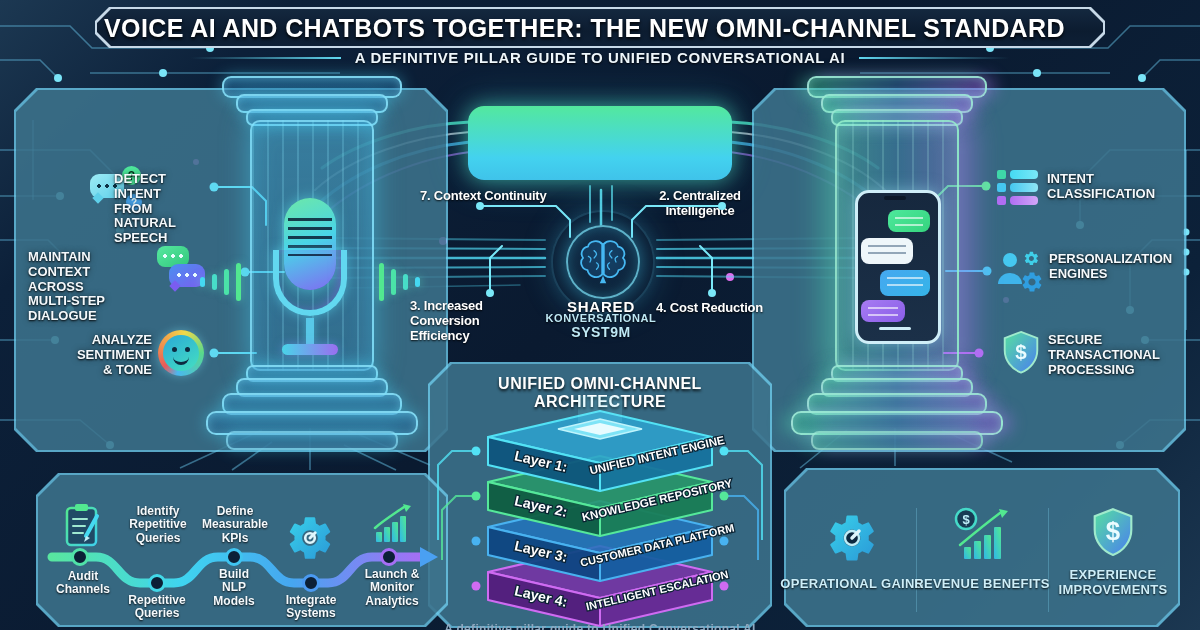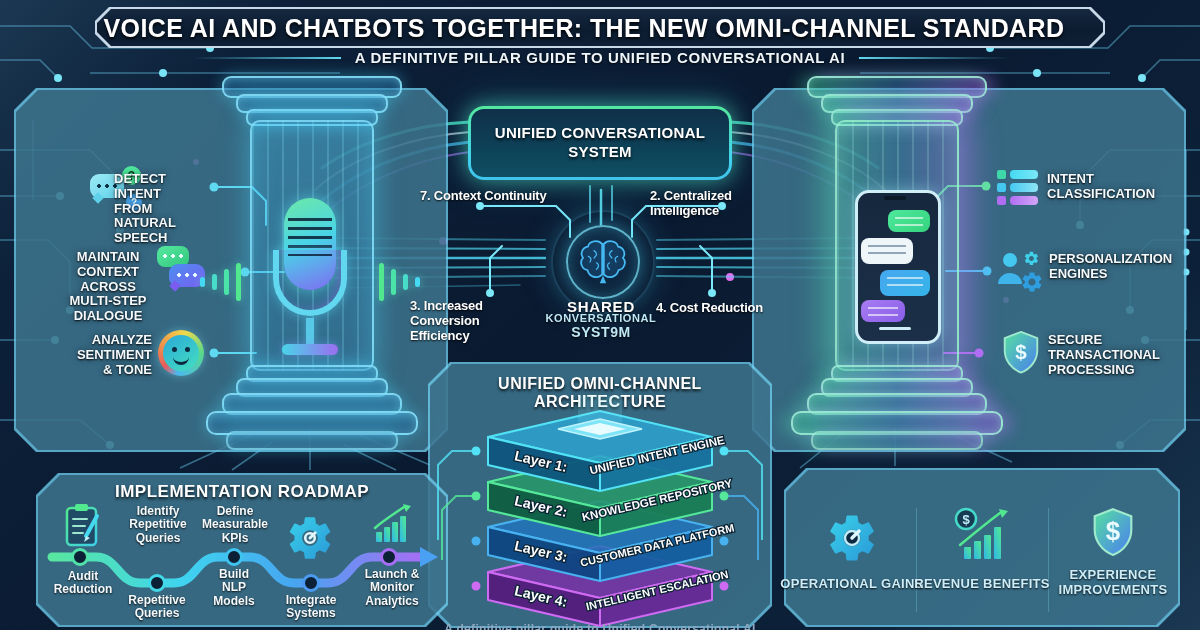--- a/index.html
+++ b/index.html
@@ -11,21 +11,21 @@
   
   .oct{position:absolute;}
   .oct .ob,.oct .oi{position:absolute;clip-path:polygon(22px 0,calc(100% - 22px) 0,100% 22px,100% calc(100% - 22px),calc(100% - 22px) 100%,22px 100%,0 calc(100% - 22px),0 22px);}
   .oct .ob{inset:0;background:rgba(110,205,238,.78);}
   .oct .oi{inset:2px;background:rgba(8,20,36,.42);}
   
   #title-banner{left:95px;top:7px;width:1010px;height:41px;}
   #title-banner .ob,#title-banner .oi{clip-path:polygon(14px 0,calc(100% - 14px) 0,100% 14px,100% calc(100% - 14px),calc(100% - 14px) 100%,14px 100%,0 calc(100% - 14px),0 14px);}
   #title-banner .ob{background:#c7d9e8;}
   #title-banner .oi{background:linear-gradient(180deg,#14283f,#0c1c30 60%,#0e2036);}
-  #title-text{left:79px;top:14px;width:1010px;text-align:center;font-size:25px;font-weight:bold;color:#fff;
+  #title-text{left:104px;top:14px;width:1010px;text-align:left;font-size:25px;font-weight:bold;color:#fff;
     letter-spacing:.4px;text-shadow:0 2px 3px rgba(0,0,0,.9);}
   #subtitle-row{left:0;top:49px;width:1200px;display:flex;align-items:center;justify-content:center;gap:14px;}
   .sub-line{width:150px;height:2px;background:linear-gradient(90deg,rgba(90,200,240,0),#62d8f0);}
   .sub-line.r{transform:scaleX(-1);}
   #subtitle-text{font-size:15px;font-weight:bold;color:#eef6fb;letter-spacing:.6px;text-shadow:0 1px 2px rgba(0,0,0,.85);}
   
   .pl{white-space:pre-line;}
   .col-head{font-size:21px;font-weight:bold;color:#fff;letter-spacing:.5px;text-shadow:0 2px 3px rgba(0,0,0,.85);}
   .feat{font-size:13px;font-weight:bold;line-height:1.14;color:#f4f9fc;text-shadow:0 1px 2px rgba(0,0,0,.9),0 0 6px rgba(0,0,0,.5);}
   .benefit{font-size:13px;font-weight:bold;line-height:1.16;color:#fff;letter-spacing:-.2px;text-shadow:0 1px 2px rgba(0,0,0,.9);}
@@ -235,21 +235,21 @@
     <div class="qb" style="left:32px;top:0;width:19px;height:19px;background:#4ee89c;color:#07341f;font-size:12px;">
         <span>?</span>
       </div>
     <div class="qb" style="left:36px;top:28px;width:16px;height:16px;background:#4aa8f0;color:#eafcff;font-size:10px;">
         <span>?</span>
       </div>
   </div>
   <div class="abs feat pl" style="left:114px;top:172px;width:100px;">DETECT INTENT
 FROM NATURAL
 SPEECH</div>
-  <div class="abs feat pl" style="left:52px;top:250px;width:112px;text-align:center;">MAINTAIN
+  <div class="abs feat pl" style="left:28px;top:250px;width:112px;text-align:left;">MAINTAIN
 CONTEXT ACROSS
 MULTI-STEP
 DIALOGUE</div>
   <div class="abs" style="left:157px;top:246px;width:50px;height:52px;">
     <div class="abs" style="left:0;top:0;width:32px;height:21px;border-radius:8px;background:linear-gradient(145deg,#56e8a0,#32c77c);">
       <div class="dots3 w" style="left:4px;top:7px;"></div>
     </div>
     <div class="abs" style="left:12px;top:18px;width:36px;height:23px;border-radius:9px;background:linear-gradient(145deg,#4a90f0,#7a5df0);">
       <div class="tail" style="left:2px;top:18px;background:#7a5df0;"></div>
       <div class="dots3 w" style="left:6px;top:8px;"></div>
@@ -296,27 +296,23 @@
 ENGINES</div>
   <svg class="abs" style="left:998px;top:328px;" width="46" height="52" viewBox="0 0 24 26">
     <path d="M12 1.5l8.5 3.2v6.3c0 5.3-3.6 9.9-8.5 11.7C7.1 20.9 3.5 16.3 3.5 11V4.7L12 1.5z" fill="url(#grad-shield)" stroke="#9feacc" stroke-width="1"></path>
     <text x="12" y="15.5" text-anchor="middle" font-size="11" font-weight="bold" fill="#eafcff" font-family="Liberation Sans, DejaVu Sans, sans-serif">$</text>
   </svg>
   <div class="abs feat pl" style="left:1048px;top:333px;width:130px;">SECURE
 TRANSACTIONAL
 PROCESSING</div>
 
   <div class="abs" id="ucs-outer"></div>
-  <div class="abs" id="ucs-inner">
-    <div id="ucs-text" class="pl">UNIFIED CONVERSATIONAL
-SYSTEM</div>
-  </div>
 
   <div class="abs benefit" style="left:420px;top:188px;width:135px;">7. Context Continuity</div>
-  <div class="abs benefit pl" style="left:650px;top:188px;width:100px;text-align:left;">2. Centralized
+  <div class="abs benefit pl" style="left:650px;top:188px;width:100px;text-align:center;">2. Centralized
 Intelligence</div>
   <div class="abs benefit pl" style="left:410px;top:298px;width:145px;">3. Increased Conversion
 Efficiency</div>
   <div class="abs benefit" style="left:656px;top:300px;width:110px;">4. Cost Reduction</div>
 
   <svg class="abs" width="1200" height="630">
     <g fill="none" stroke="#7ae8f8" stroke-width="2" stroke-linecap="round">
       <path d="M480,206 L556,206 L570,220 L570,237"></path>
         <path d="M722,206 L646,206 L632,220 L632,237"></path>
       <path d="M490,293 L490,258 L502,246"></path>
@@ -479,21 +475,20 @@
       <text class="svgtext" font-size="11.5" transform="translate(658,459) rotate(-13)" text-anchor="middle">UNIFIED INTENT ENGINE</text>
       <text class="svgtext" font-size="14" transform="translate(540,511) rotate(13)" text-anchor="middle">Layer 2:</text>
       <text class="svgtext" font-size="11.5" transform="translate(658,504) rotate(-13)" text-anchor="middle">KNOWLEDGE REPOSITORY</text>
       <text class="svgtext" font-size="14" transform="translate(540,556) rotate(13)" text-anchor="middle">Layer 3:</text>
       <text class="svgtext" font-size="11" transform="translate(658,549) rotate(-13)" text-anchor="middle">CUSTOMER DATA PLATFORM</text>
       <text class="svgtext" font-size="14" transform="translate(540,601) rotate(13)" text-anchor="middle">Layer 4:</text>
       <text class="svgtext" font-size="11" transform="translate(658,594) rotate(-13)" text-anchor="middle">INTELLIGENT ESCALATION</text>
     </g>
   </svg>
 
-  <div class="abs ptitle" style="left:60px;top:482px;width:364px;">IMPLEMENTATION ROADMAP</div>
   <svg class="abs" width="1200" height="630">
     <defs>
       <linearGradient id="roadGrad" x1="0" y1="0" x2="1" y2="0">
         <stop offset="0" stop-color="#58e6a0"></stop>
           <stop offset=".35" stop-color="#3fd4f0"></stop>
         <stop offset=".65" stop-color="#46a6f0"></stop>
           <stop offset="1" stop-color="#a66ef5"></stop>
       </linearGradient>
     </defs>
     <path d="M52,557 L96,557 C118,557 118,583 140,583 L174,583 C196,583 196,557 218,557 L250,557 C272,557 272,583 294,583 L328,583 C350,583 350,557 372,557 L422,557" fill="none" stroke="url(#roadGrad)" stroke-width="9" stroke-linecap="round"></path>
@@ -534,21 +529,21 @@
     <path d="M5,26 C14,18 24,12 34,5" fill="none" stroke="#52e890" stroke-width="2.5" stroke-linecap="round"></path>
     <polygon points="33,2 41,4 36,10" fill="#52e890"></polygon>
   </svg>
   <div class="abs rlabel pl" style="left:158px;top:505px;">Identify
 Repetitive
 Queries</div>
   <div class="abs rlabel pl" style="left:235px;top:505px;">Define
 Measurable
 KPIs</div>
   <div class="abs rlabel pl" style="left:83px;top:570px;">Audit
-Reduction</div>
+Channels</div>
   <div class="abs rlabel pl" style="left:157px;top:594px;">Repetitive
 Queries</div>
   <div class="abs rlabel pl" style="left:234px;top:568px;">Build
 NLP
 Models</div>
   <div class="abs rlabel pl" style="left:311px;top:594px;">Integrate
 Systems</div>
   <div class="abs rlabel pl" style="left:392px;top:568px;">Launch &amp;
 Monitor
 Analytics</div>

